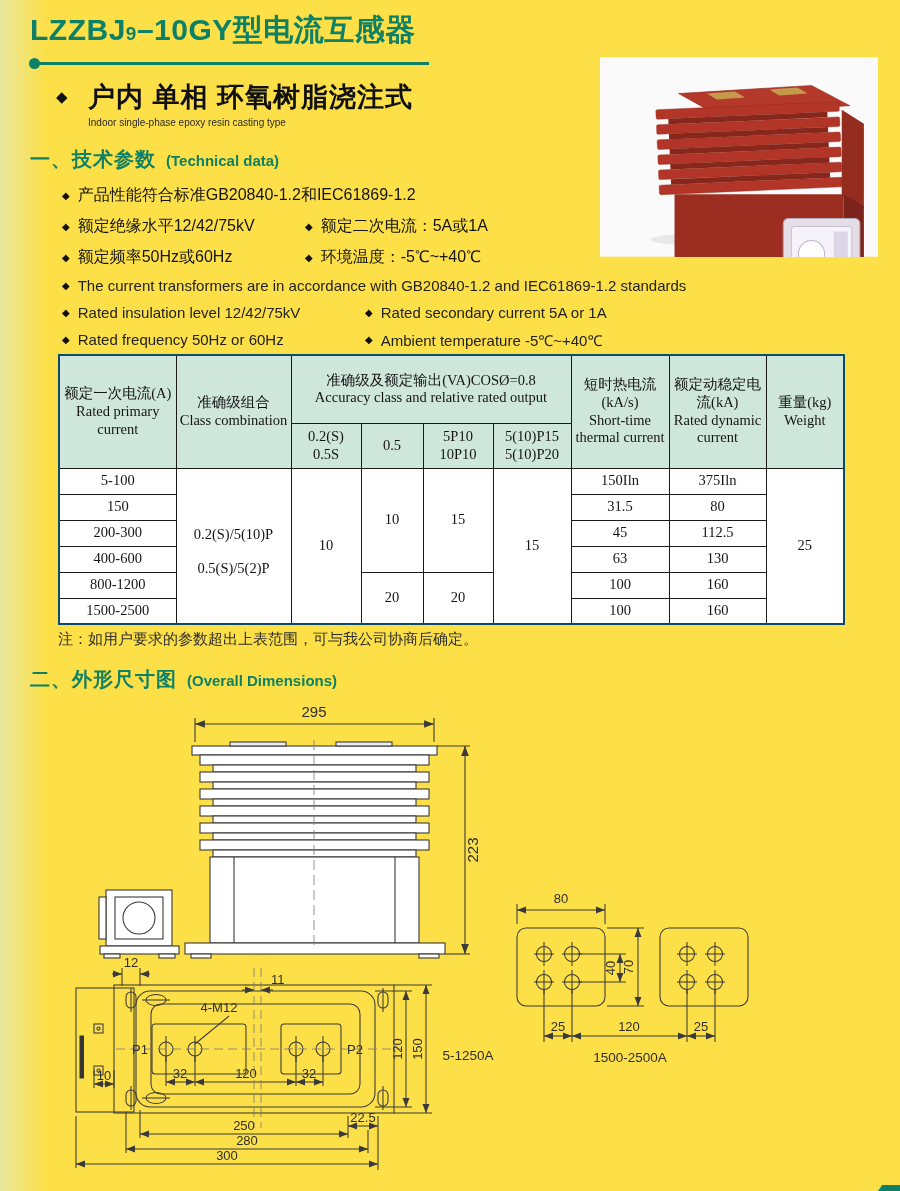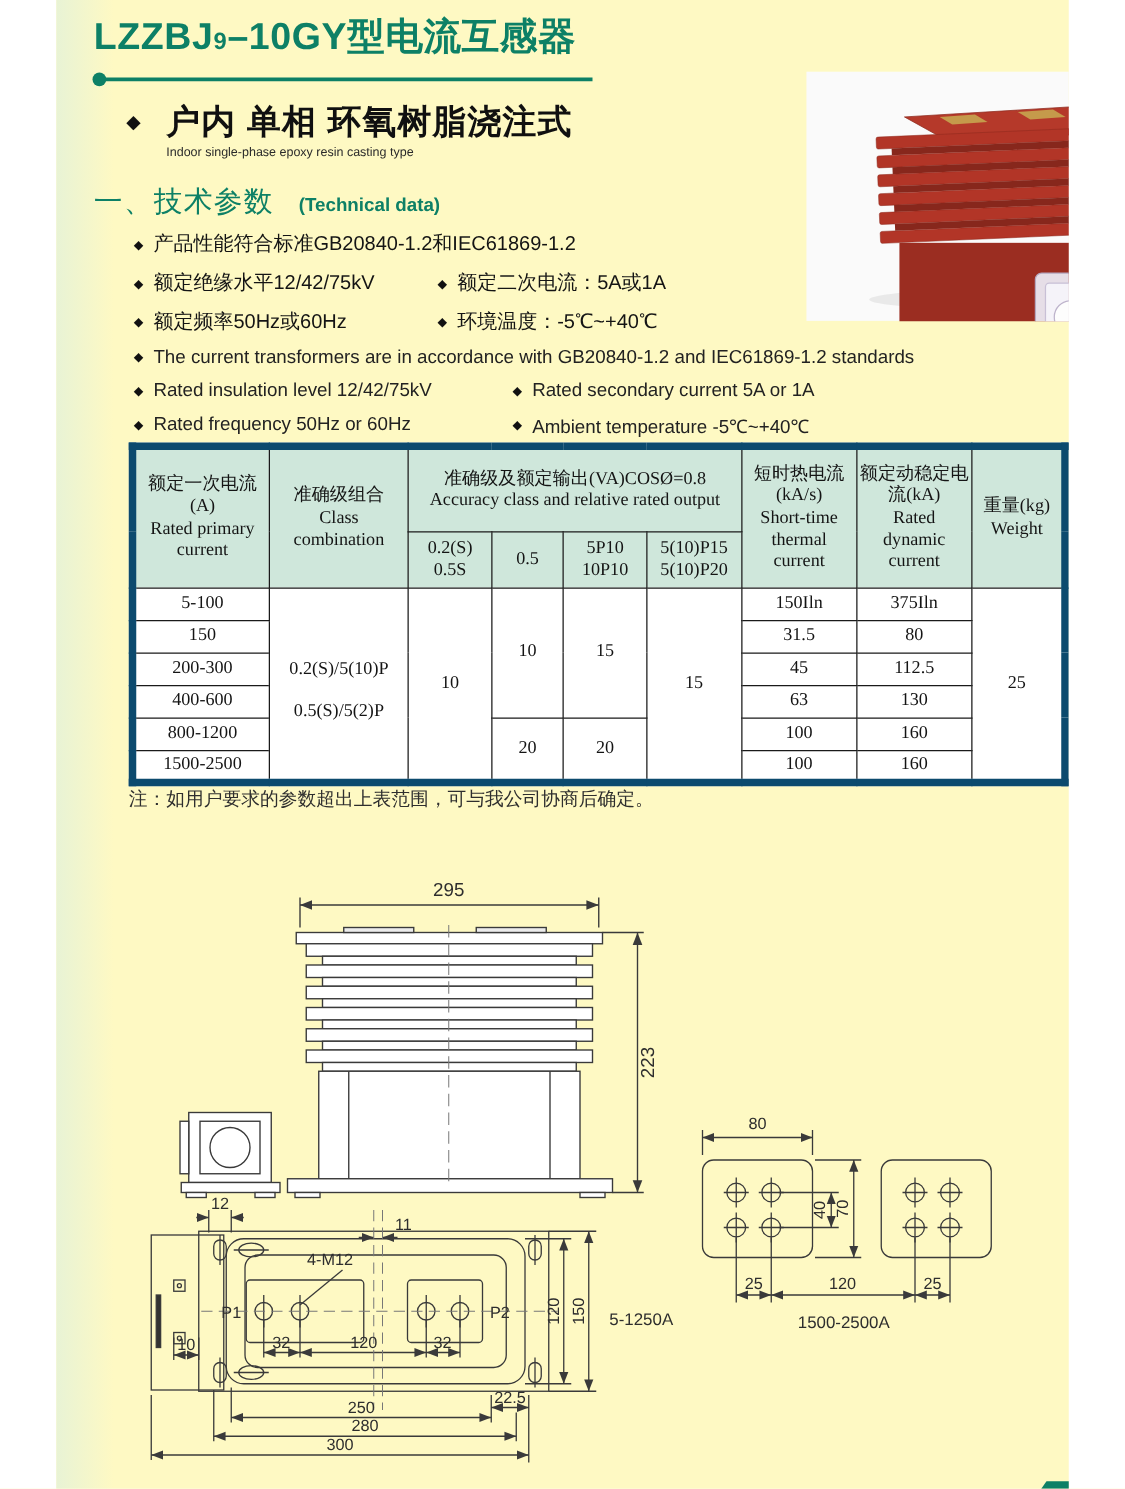--- a/index.html
+++ b/index.html
@@ -1,17 +1,17 @@
 <!DOCTYPE html>
 <html><head>
 <meta charset="utf-8">
 <style>
   * { margin:0; padding:0; box-sizing:border-box; }
   body { background:#ffffff; font-family:"Liberation Sans", sans-serif; }
-  .page { position:relative; width:810px; height:1191px; margin:0 auto; background:#fef9c3; overflow:hidden; }
+  .page { position:relative; width:900px; height:1191px; margin:0 auto; background:#fde047; overflow:hidden; }
   .page::before { content:""; position:absolute; left:0; top:0; bottom:0; width:46px;
       background:linear-gradient(90deg, rgba(214,238,228,.55), rgba(255,255,255,0)); pointer-events:none; }
 
   
   .title-block { position:absolute; left:30px; top:14px; }
   .main-title { font-size:30px; font-weight:bold; color:#0d8066; letter-spacing:.5px; line-height:1.05; }
   .main-title .sub9 { font-size:19px; }
   .subtitle { font-size:17px; color:#3a3a3a; margin-top:1px; }
   .subtitle .sub9 { font-size:12px; }
   .title-rule { position:absolute; left:31px; top:62px; width:398px; height:3px; background:#0d8066; }
@@ -21,42 +21,42 @@
   .type-row { display:flex; align-items:center; }
   .type-diamond { font-size:15px; color:#111; width:32px; }
   .type-zh { font-size:27px; font-weight:bold; color:#101010; letter-spacing:1px; }
   .type-en { font-size:10px; color:#2a2a2a; margin:2px 0 0 32px; }
 
   
   .photo { position:absolute; left:600px; top:57px; width:278px; height:200px; }
 
   
   .sec-head { position:absolute; color:#0d8066; }
-  .sec-head .zh { font-size:23px; font-weight:normal; letter-spacing:1px; }
-  .sec-head .en { font-size:15px; font-weight:bold; margin-left:20px; }
+  .sec-head .zh { font-size:20px; font-weight:bold; letter-spacing:1px; }
+  .sec-head .en { font-size:15px; font-weight:bold; margin-left:10px; }
   #sec1-head { left:30px; top:146px; }
   #sec2-head { left:30px; top:666px; }
 
   
   .bullets { position:absolute; left:62px; }
   #bullets-zh { top:180px; font-size:16px; color:#141414; }
   #bullets-zh .brow { display:flex; height:31px; align-items:center; }
   #bullets-zh .bitem { display:flex; align-items:center; }
   #bullets-zh .bitem.c1 { width:243px; }
   #bullets-en { top:272px; font-size:15px; color:#222; }
   #bullets-en .brow { display:flex; height:27px; align-items:center; }
   #bullets-en .bitem { display:flex; align-items:center; }
   #bullets-en .bitem.c1 { width:303px; }
   .bdia { font-size:10px; margin-right:8px; color:#111; }
 
   
   .tech-table { position:absolute; left:58px; top:354px; border-collapse:collapse; table-layout:fixed;
       font-family:"Liberation Serif", serif; font-size:14.5px; color:#141414; background:#fff; }
   .tech-table th, .tech-table td { border:1px solid #1a1a1a; text-align:center; vertical-align:middle; padding:1px 2px; }
-  .tech-table { border:6px solid #0c4a6e; }
+  .tech-table { border:2px solid #0c4a6e; }
   .tech-table thead th { background:#cfe7db; font-weight:normal; line-height:1.22; }
   .tech-table tbody td { height:26px; line-height:1.1; }
   .cc-cell div { line-height:1.5;margin-top:12px; }
 
   
   .note { position:absolute; left:58px; top:630px; color:#2e2e2e; }
   .note .n-zh { font-size:15px; }
   .note .n-en { font-size:12.5px; margin-top:2px; color:#3c3c3c; }
 
   
@@ -290,20 +290,23 @@
           <td>100</td>
           <td>160</td>
       </tr>
     </tbody>
   </table>
 
   <div class="note">
     <div class="n-zh">注：如用户要求的参数超出上表范围，可与我公司协商后确定。</div>
   </div>
 
+  <div class="sec-head" id="sec2-head">
+    <span class="zh">二、外形尺寸图</span><span class="en">(Overall  Dimensions)</span>
+  </div>
 
   <svg class="drw" id="drw-side" width="400" height="262" viewBox="0 0 400 262">
     <defs>
       <marker id="aE1" markerWidth="10" markerHeight="8" refX="9" refY="4" orient="auto">
           <path d="M0,0.5 L9,4 L0,7.5 z" fill="#3a3a3a"></path>
         </marker>
       <marker id="aS1" markerWidth="10" markerHeight="8" refX="9" refY="4" orient="auto-start-reverse">
           <path d="M0,0.5 L9,4 L0,7.5 z" fill="#3a3a3a"></path>
         </marker>
     </defs>

